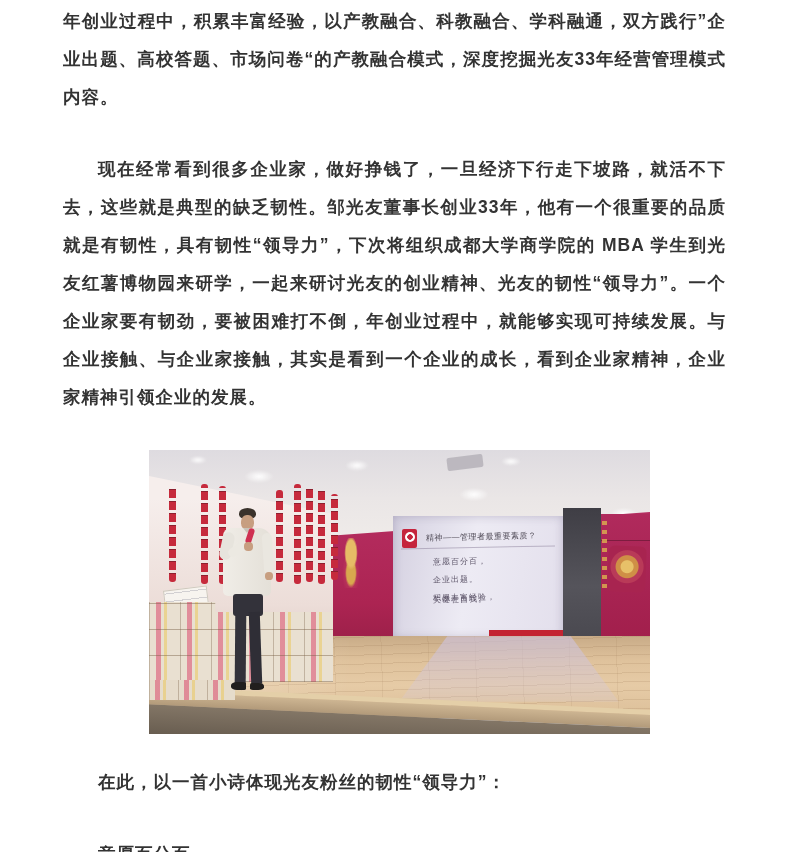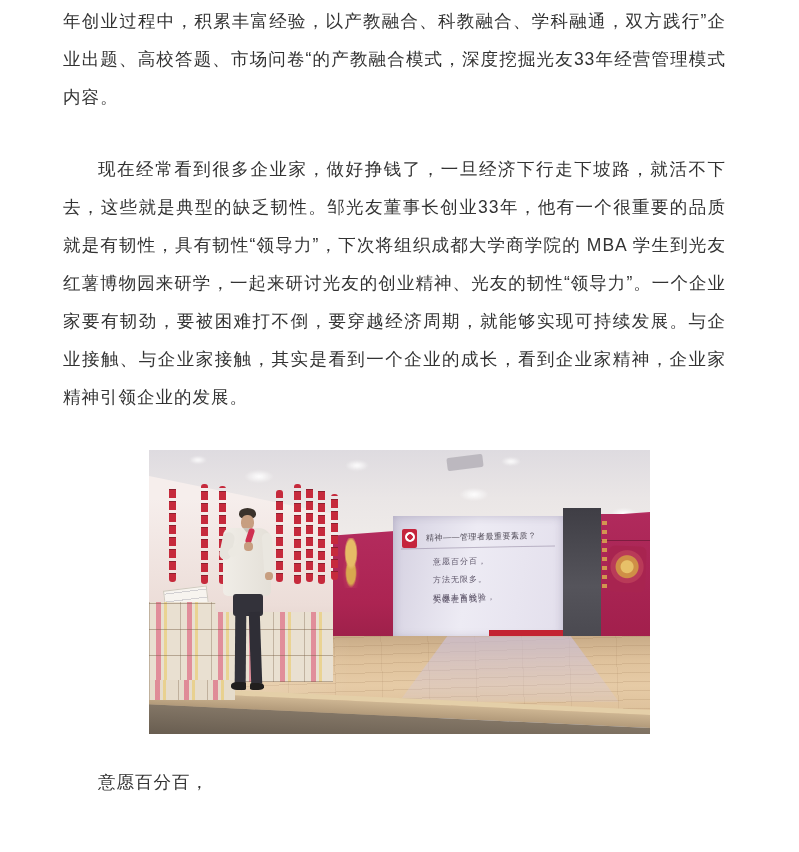--- a/index.html
+++ b/index.html
@@ -3,21 +3,21 @@
 <meta charset="utf-8">
 <style>
   html,body { margin:0; padding:0; }
   body {
     width:799px; height:852px; background:#ffffff; overflow:hidden;
     font-family:"Liberation Sans","DejaVu Sans",sans-serif;
   }
   .page { padding:2px 63px 0 63px; }
   .page p {
     margin:0 10px 34px 0; font-size:17.5px; line-height:38px; color:#333;
-    text-align:justify; letter-spacing:1px; font-weight:400;
+    text-align:justify; letter-spacing:1px; font-weight:700;
   }
   .page p.ind { text-indent:2em; }
 
   
   figure.photo {
     position:relative; width:501px; height:284px; margin:19px auto 29px auto;
     overflow:hidden; background:#e9e7ea;
   }
   .photo * { position:absolute; }
 
@@ -138,21 +138,21 @@
   .shoe-l{left:12px;top:176px;width:15px;height:8px;background:#211f1e;border-radius:40% 20% 20% 40%;}
   .shoe-r{left:31px;top:177px;width:14px;height:7px;background:#211f1e;border-radius:20% 40% 40% 20%;}
 </style>
 </head>
 <body>
 
 <div class="page">
 
   <p>年创业过程中，积累丰富经验，以产教融合、科教融合、学科融通，双方践行”企业出题、高校答题、市场问卷“的产教融合模式，深度挖掘光友33年经营管理模式内容。</p>
 
-  <p class="ind">现在经常看到很多企业家，做好挣钱了，一旦经济下行走下坡路，就活不下去，这些就是典型的缺乏韧性。邹光友董事长创业33年，他有一个很重要的品质就是有韧性，具有韧性“领导力”，下次将组织成都大学商学院的 MBA 学生到光友红薯博物园来研学，一起来研讨光友的创业精神、光友的韧性“领导力”。一个企业家要有韧劲，要被困难打不倒，要穿越经济周期，就能够实现可持续发展。与企业接触、与企业家接触，其实是看到一个企业的成长，看到企业家精神，企业家精神引领企业的发展。</p>
+  <p class="ind">现在经常看到很多企业家，做好挣钱了，一旦经济下行走下坡路，就活不下去，这些就是典型的缺乏韧性。邹光友董事长创业33年，他有一个很重要的品质就是有韧性，具有韧性“领导力”，下次将组织成都大学商学院的 MBA 学生到光友红薯博物园来研学，一起来研讨光友的创业精神、光友的韧性“领导力”。一个企业家要有韧劲，要被困难打不倒，年创业过程中，就能够实现可持续发展。与企业接触、与企业家接触，其实是看到一个企业的成长，看到企业家精神，企业家精神引领企业的发展。</p>
 
   <figure class="photo">
     <div class="ceiling"></div>
     <div class="cl cl6"></div>
     <div class="cl cl1"></div>
     <div class="cl cl2"></div>
     <div class="cl cl3"></div>
     <div class="cl cl4"></div>
     <div class="cl cl5"></div>
     <div class="vent"></div>
@@ -171,21 +171,21 @@
 
     <div class="ornament-gold"></div>
 
     <div class="screen">
       <div class="screen-logo">
           <span></span>
         </div>
       <div class="slide-title">精神——管理者最重要素质？</div>
       <div class="slide-rule"></div>
       <div class="slide-line sl0">意愿百分百，</div>
-      <div class="slide-line sl1">方法无限多。</div>
+      <div class="slide-line sl1">企业出题。</div>
       <div class="slide-line sl2">积累丰富经验，</div>
       <div class="slide-line sl3">关键在自我。</div>
       <div class="screen-red-bar"></div>
     </div>
 
     <div class="pillar"></div>
     <div class="backdrop-right">
         <i></i>
       </div>
     <div class="gold-string"></div>
@@ -217,16 +217,17 @@
       <div class="arm-hang"></div>
       <div class="hand-hang"></div>
       <div class="hips"></div>
       <div class="leg-l"></div>
       <div class="leg-r"></div>
       <div class="shoe-l"></div>
       <div class="shoe-r"></div>
     </div>
   </figure>
 
+  <p class="ind">在此，以一首小诗体现光友粉丝的韧性“领导力”：</p>
 
   <p class="ind">意愿百分百，</p>
 
 </div>
 
 </body></html>

